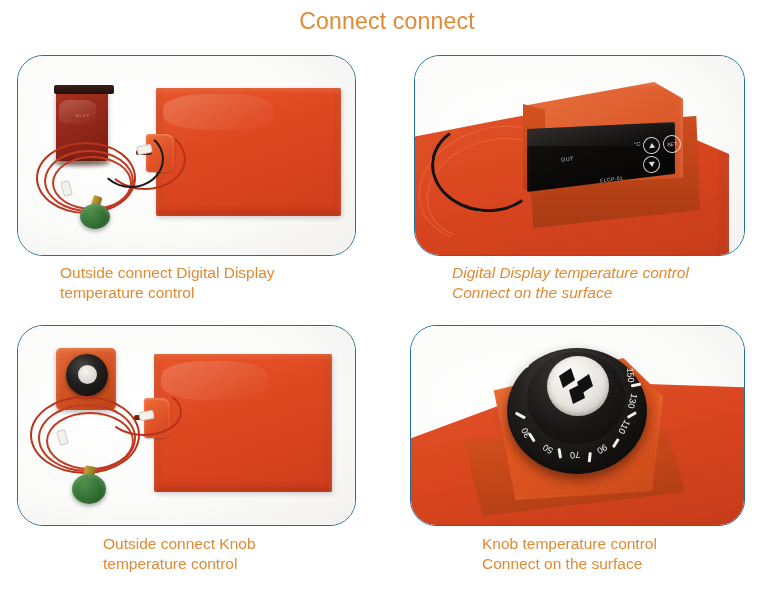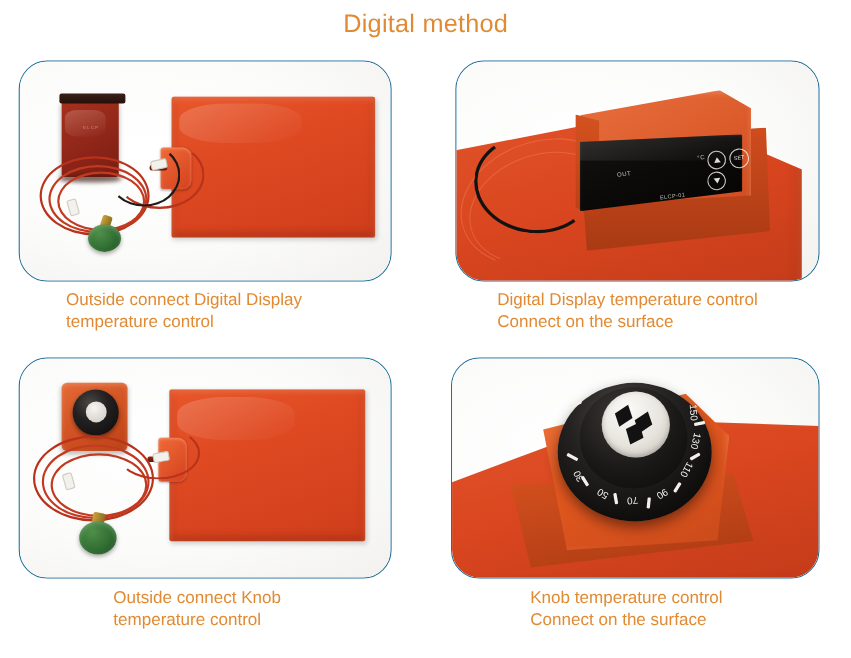--- a/index.html
+++ b/index.html
@@ -39,21 +39,21 @@
 
   
   .caption{
     position:absolute;
     color:#e08a33;
     font-size:15.5px;
     line-height:20px;
     white-space:pre-line;
   }
   #cap-tl{left:60px;  top:263px; width:310px;}
-  #cap-tr{left:452px; top:263px; width:310px;}
+  #cap-tr{left:452px; top:263px; width:310px;font-style:italic;}
   #cap-bl{left:103px; top:534px; width:310px;}
   #cap-br{left:482px; top:534px; width:310px;}
 
   
   
   
   .bg-white{position:absolute;inset:0;background:
       radial-gradient(ellipse at 35% 40%, #ffffff 0%, #fbfbfa 55%, #f2f1ee 100%);}
 
   
@@ -260,21 +260,21 @@
   .cable-red{
     position:absolute;
     border:6px solid #c4381a;
     border-radius:50%;
     border-bottom-color:transparent;border-left-color:transparent;
   }
 </style>
 </head>
 <body>
 
-<div class="title">Digital method</div>
+<div class="title">Connect connect</div>
 
 <div class="panel" id="panel-tl">
   <div class="scene">
     <div class="bg-white"></div>
 
     <div class="mat" style="left:138px;top:32px;width:185px;height:128px;border-radius:2px;">
       <div class="mat-sheen"></div>
     </div>
     <div class="mat-patch" style="left:128px;top:78px;width:28px;height:38px;"></div>
 

